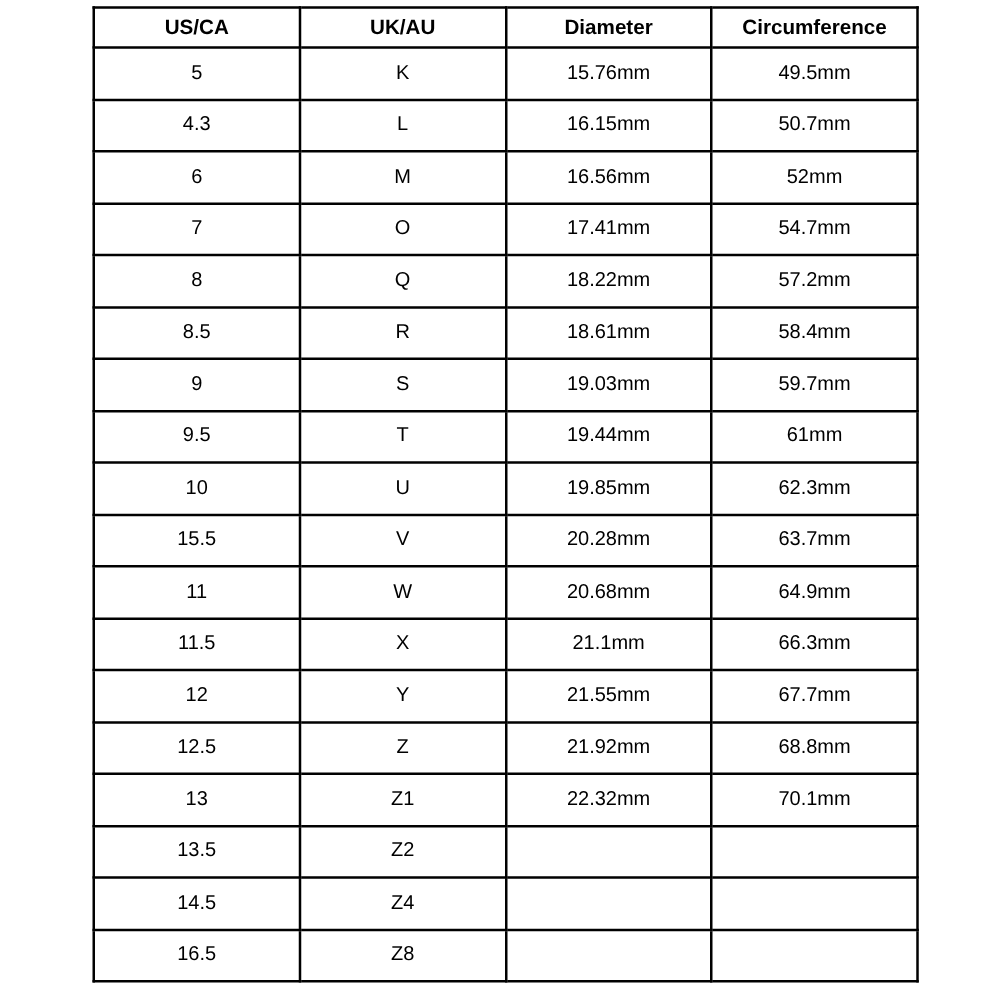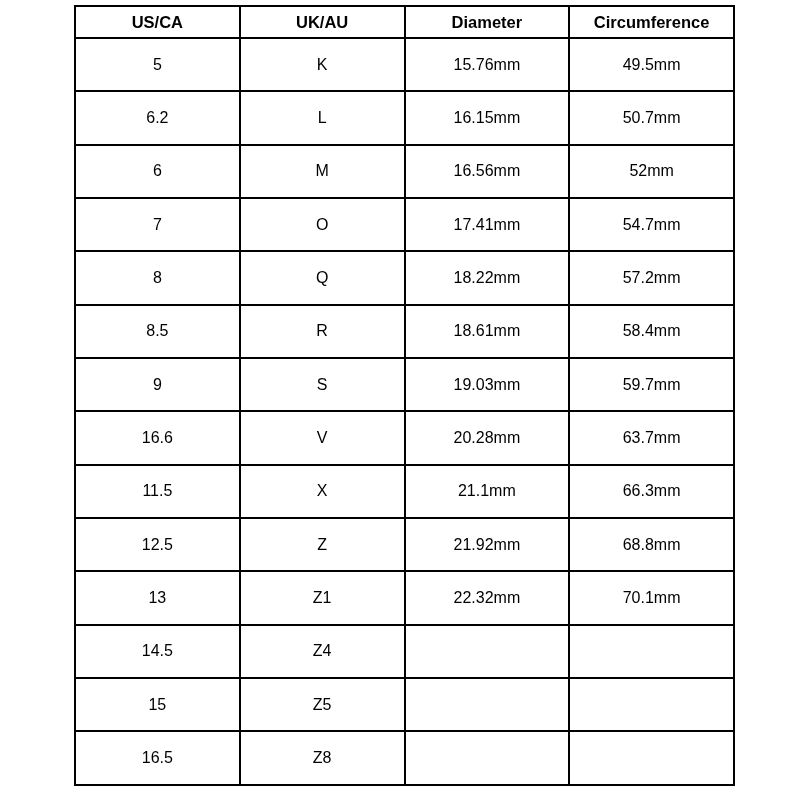--- a/index.html
+++ b/index.html
@@ -70,21 +70,21 @@
         </tr>
     </thead>
     <tbody id="table-body">
         <tr>
           <td>5</td>
           <td>K</td>
           <td>15.76mm</td>
           <td>49.5mm</td>
         </tr>
         <tr>
-          <td>6.2</td>
+          <td>4.3</td>
           <td>L</td>
           <td>16.15mm</td>
           <td>50.7mm</td>
         </tr>
         <tr>
           <td>6</td>
           <td>M</td>
           <td>16.56mm</td>
           <td>52mm</td>
         </tr>
@@ -106,52 +106,76 @@
           <td>18.61mm</td>
           <td>58.4mm</td>
         </tr>
         <tr>
           <td>9</td>
           <td>S</td>
           <td>19.03mm</td>
           <td>59.7mm</td>
         </tr>
         <tr>
-          <td>16.6</td>
+          <td>9.5</td>
+          <td>T</td>
+          <td>19.44mm</td>
+          <td>61mm</td>
+        </tr>
+        <tr>
+          <td>10</td>
+          <td>U</td>
+          <td>19.85mm</td>
+          <td>62.3mm</td>
+        </tr>
+        <tr>
+          <td>15.5</td>
           <td>V</td>
           <td>20.28mm</td>
           <td>63.7mm</td>
+        </tr>
+        <tr>
+          <td>11</td>
+          <td>W</td>
+          <td>20.68mm</td>
+          <td>64.9mm</td>
         </tr>
         <tr>
           <td>11.5</td>
           <td>X</td>
           <td>21.1mm</td>
           <td>66.3mm</td>
+        </tr>
+        <tr>
+          <td>12</td>
+          <td>Y</td>
+          <td>21.55mm</td>
+          <td>67.7mm</td>
         </tr>
         <tr>
           <td>12.5</td>
           <td>Z</td>
           <td>21.92mm</td>
           <td>68.8mm</td>
         </tr>
         <tr>
           <td>13</td>
           <td>Z1</td>
           <td>22.32mm</td>
           <td>70.1mm</td>
         </tr>
         <tr>
-          <td>14.5</td>
-          <td>Z4</td>
+          <td>13.5</td>
+          <td>Z2</td>
           <td class="empty-cell"></td>
           <td class="empty-cell"></td>
         </tr>
         <tr>
-          <td>15</td>
-          <td>Z5</td>
+          <td>14.5</td>
+          <td>Z4</td>
           <td class="empty-cell"></td>
           <td class="empty-cell"></td>
         </tr>
         <tr>
           <td>16.5</td>
           <td>Z8</td>
           <td class="empty-cell"></td>
           <td class="empty-cell"></td>
         </tr>
       </tbody>

